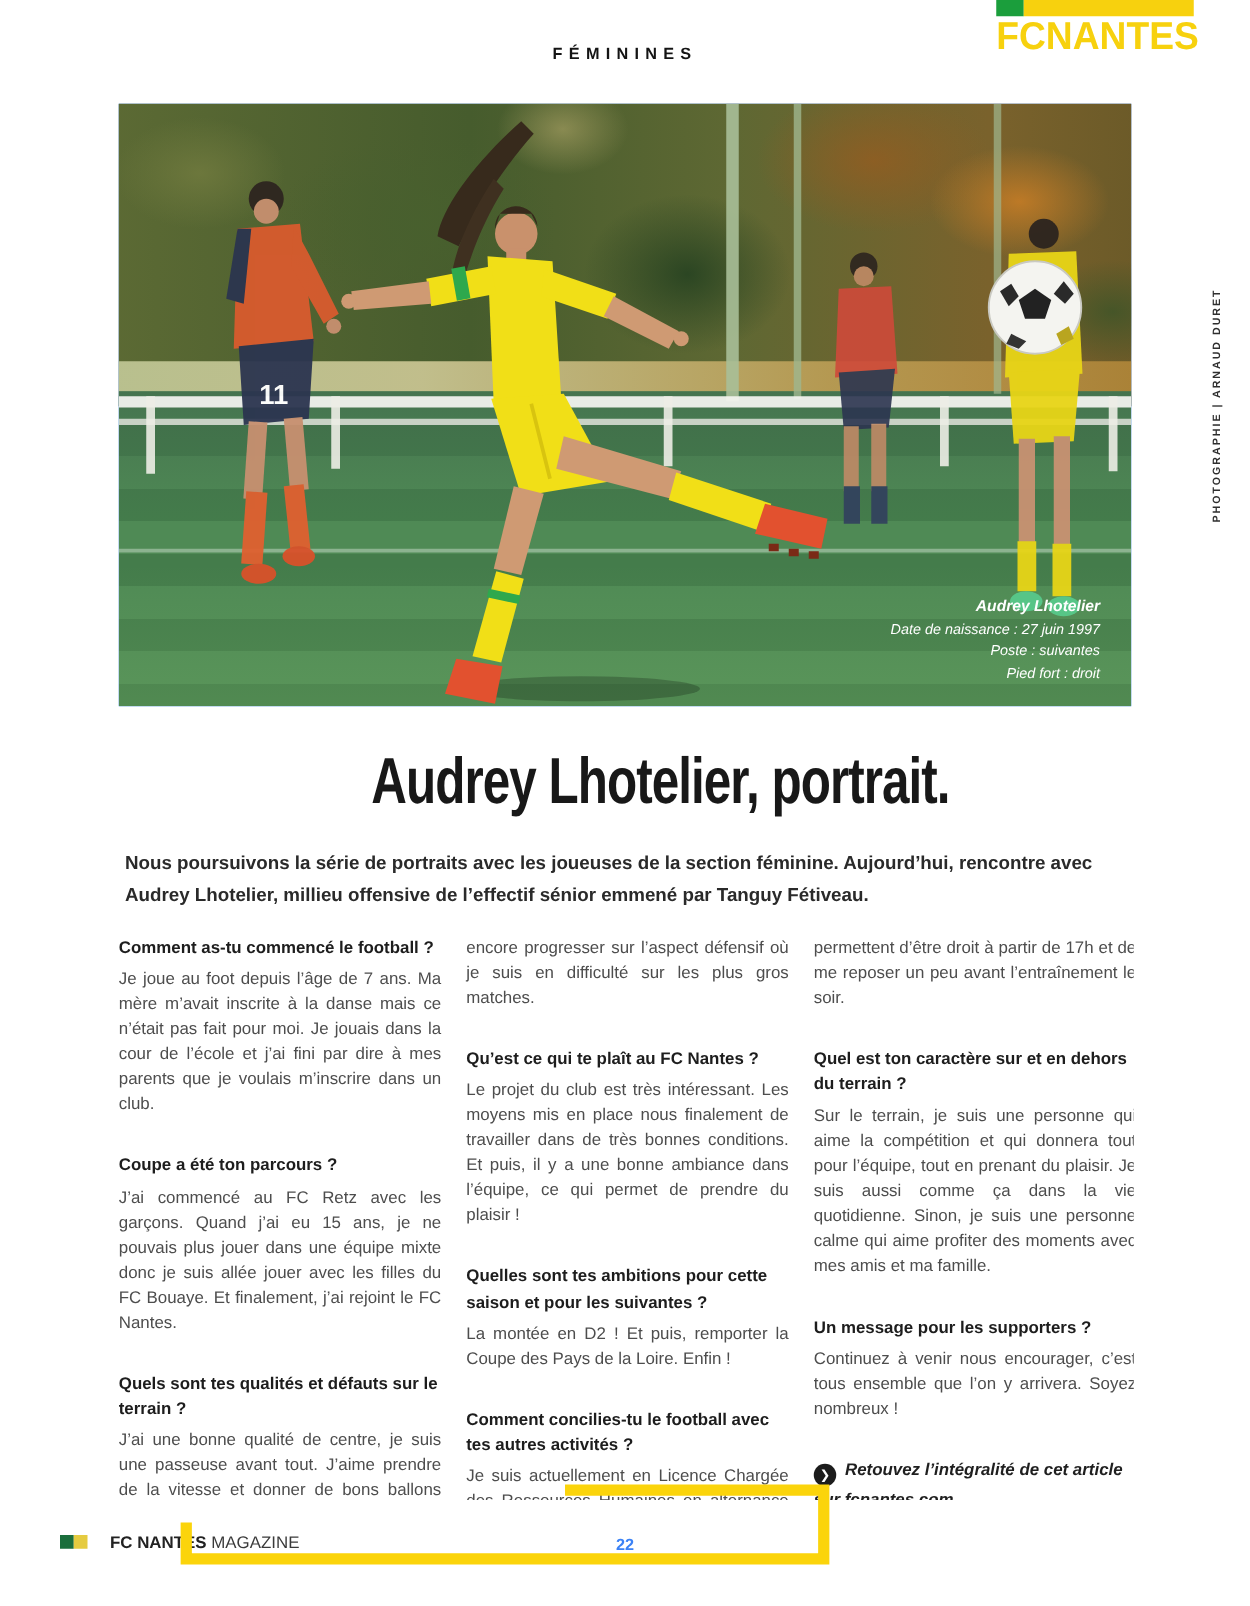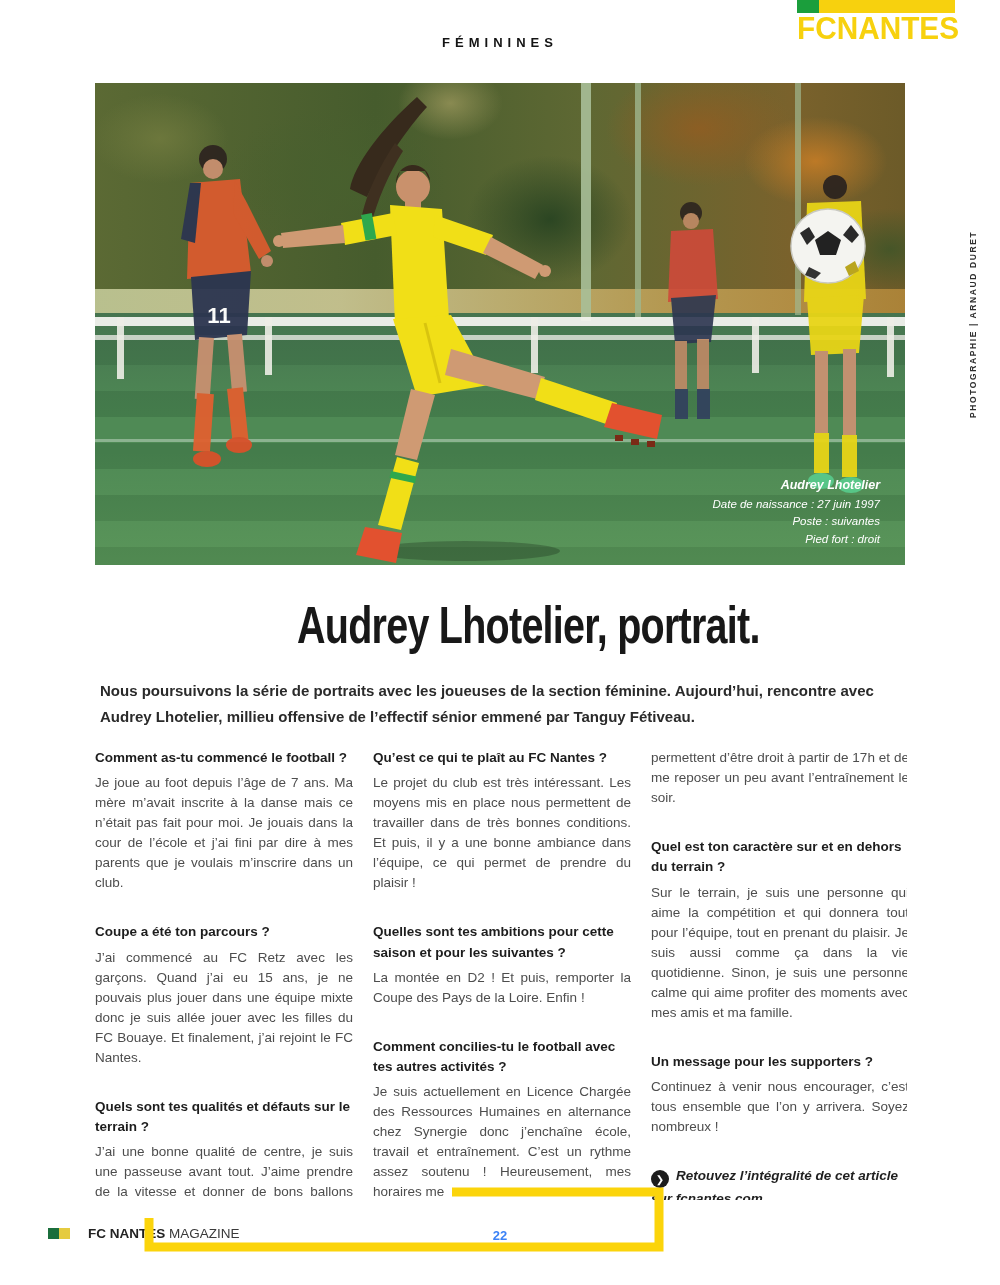--- a/index.html
+++ b/index.html
@@ -251,22 +251,23 @@
 <div class="columns">
   <div class="col">
     <p class="q">Comment as-tu commencé le football ?</p>
     <p class="a">Je joue au foot depuis l’âge de 7 ans. Ma mère m’avait inscrite à la danse mais ce n’était pas fait pour moi. Je jouais dans la cour de l’école et j’ai fini par dire à mes parents que je voulais m’inscrire dans un club.</p>
     <p class="q">Coupe a été ton parcours ?</p>
     <p class="a">J’ai commencé au FC Retz avec les garçons. Quand j’ai eu 15 ans, je ne pouvais plus jouer dans une équipe mixte donc je suis allée jouer avec les filles du FC Bouaye. Et finalement, j’ai rejoint le FC Nantes.</p>
     <p class="q">Quels sont tes qualités et défauts sur le terrain ?</p>
     <p class="a">J’ai une bonne qualité de centre, je suis une passeuse avant tout. J’aime prendre de la vitesse et donner de bons ballons aux attaquantes pour les mettre dans les meilleures situations. Par contre, je peux</p>
   </div>
   <div class="col">
+    <p class="a">encore progresser sur l’aspect défensif où je suis en difficulté sur les plus gros matches.</p>
     <p class="q">Qu’est ce qui te plaît au FC Nantes ?</p>
-    <p class="a">Le projet du club est très intéressant. Les moyens mis en place nous permettent de travailler dans de très bonnes conditions. Et puis, il y a une bonne ambiance dans l’équipe, ce qui permet de prendre du plaisir !</p>
+    <p class="a">Le projet du club est très intéressant. Les moyens mis en place nous finalement de travailler dans de très bonnes conditions. Et puis, il y a une bonne ambiance dans l’équipe, ce qui permet de prendre du plaisir !</p>
     <p class="q">Quelles sont tes ambitions pour cette saison et pour les suivantes ?</p>
     <p class="a">La montée en D2 ! Et puis, remporter la Coupe des Pays de la Loire. Enfin !</p>
     <p class="q">Comment concilies-tu le football avec tes autres activités ?</p>
     <p class="a">Je suis actuellement en Licence Chargée des Ressources Humaines en alternance chez Synergie donc j’enchaîne école, travail et entraînement. C’est un rythme assez soutenu ! Heureusement, mes horaires me</p>
   </div>
   <div class="col">
     <p class="a">permettent d’être droit à partir de 17h et de me reposer un peu avant l’entraînement le soir.</p>
     <p class="q">Quel est ton caractère sur et en dehors du terrain ?</p>
     <p class="a">Sur le terrain, je suis une personne qui aime la compétition et qui donnera tout pour l’équipe, tout en prenant du plaisir. Je suis aussi comme ça dans la vie quotidienne. Sinon, je suis une personne calme qui aime profiter des moments avec mes amis et ma famille.</p>
     <p class="q">Un message pour les supporters ?</p>

